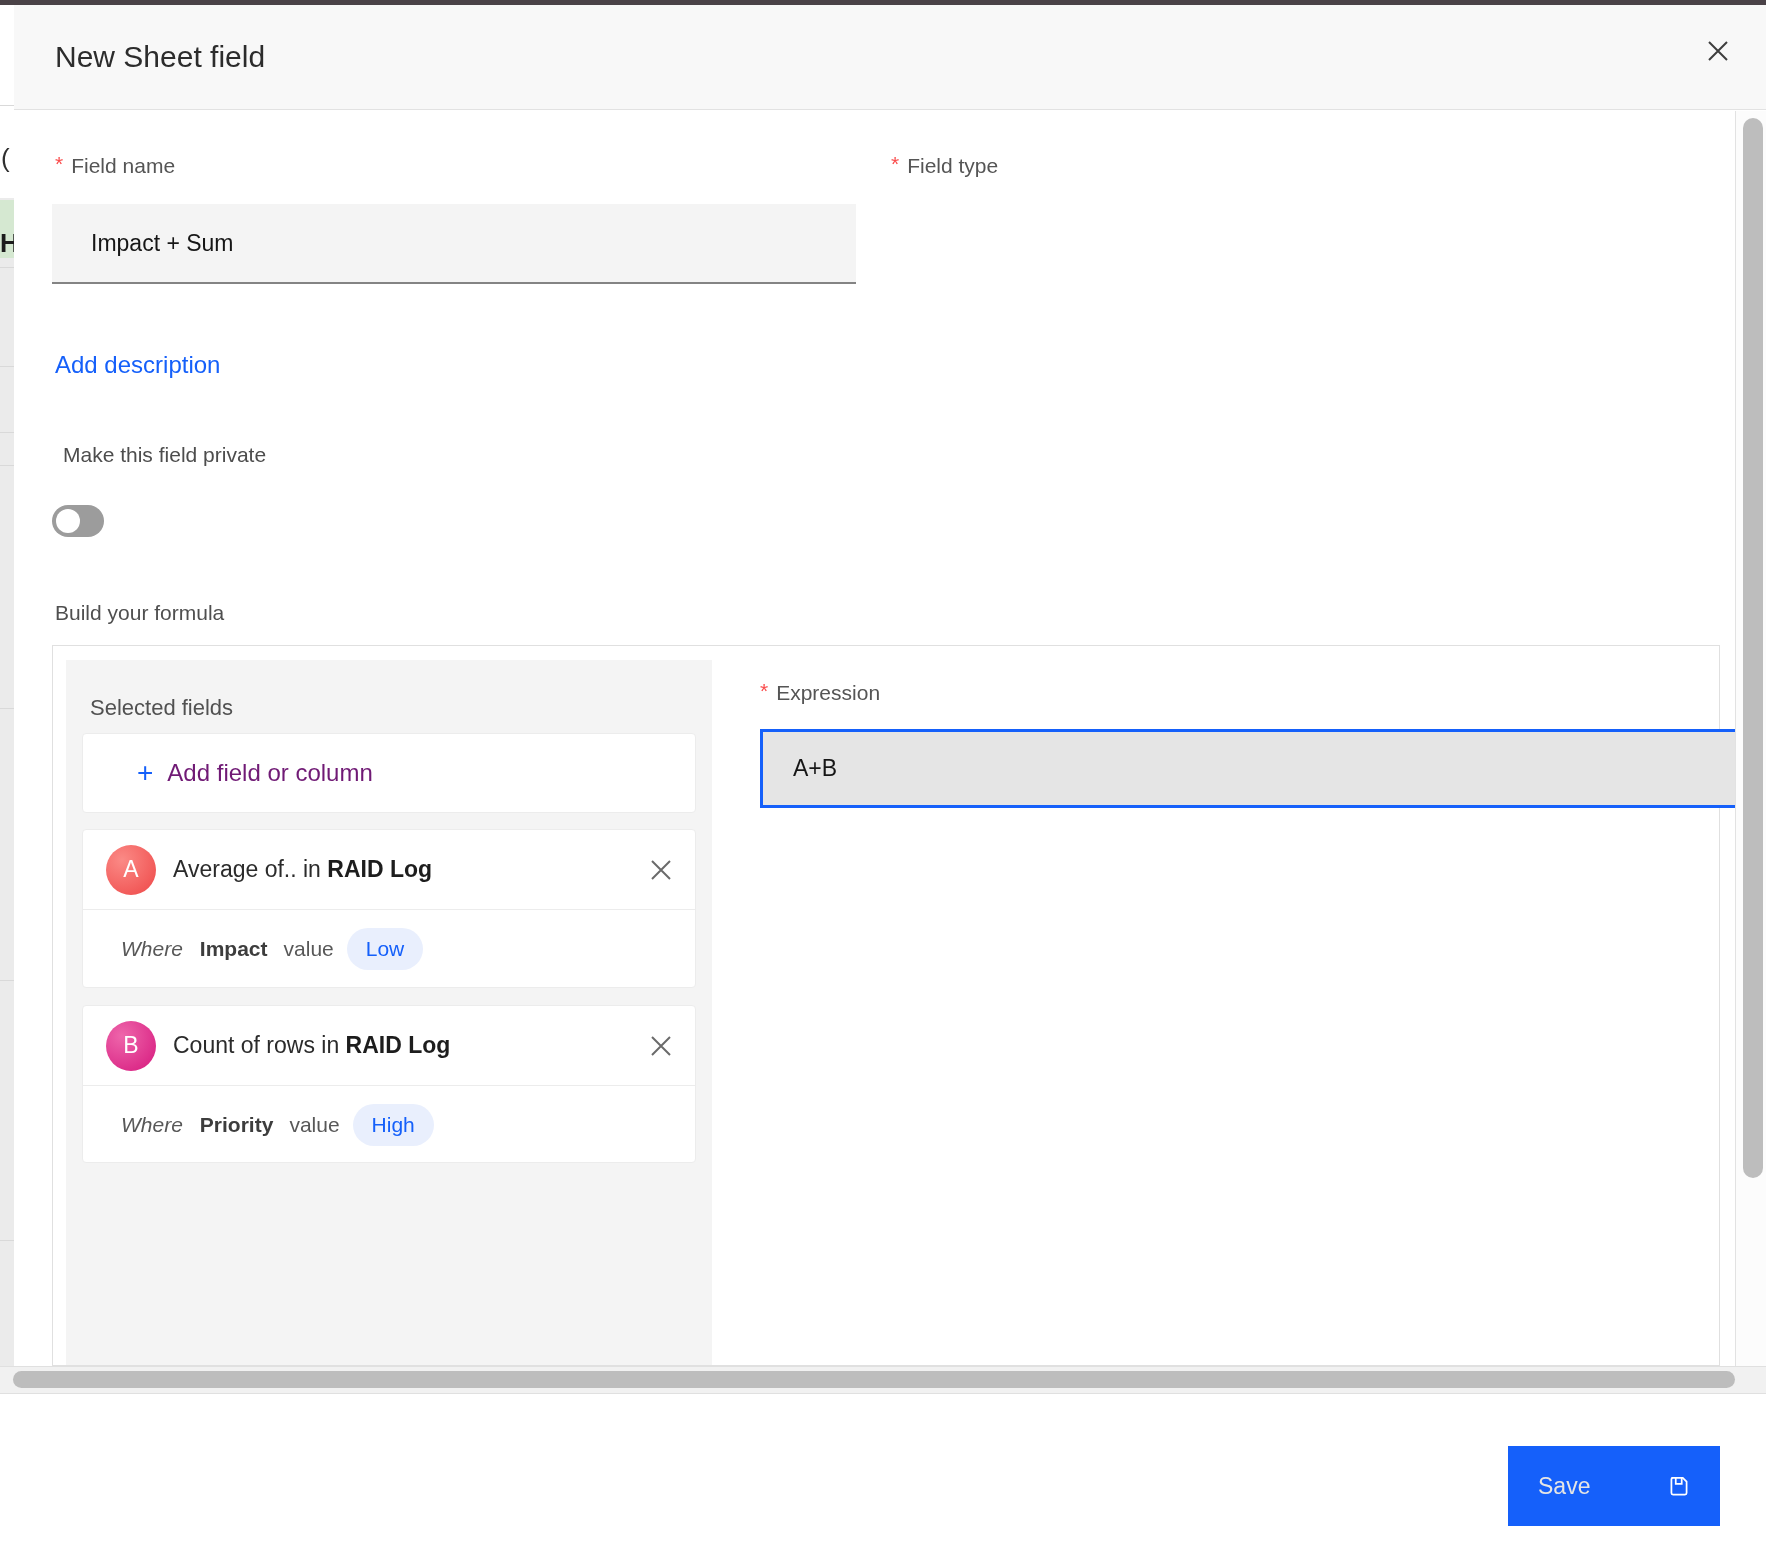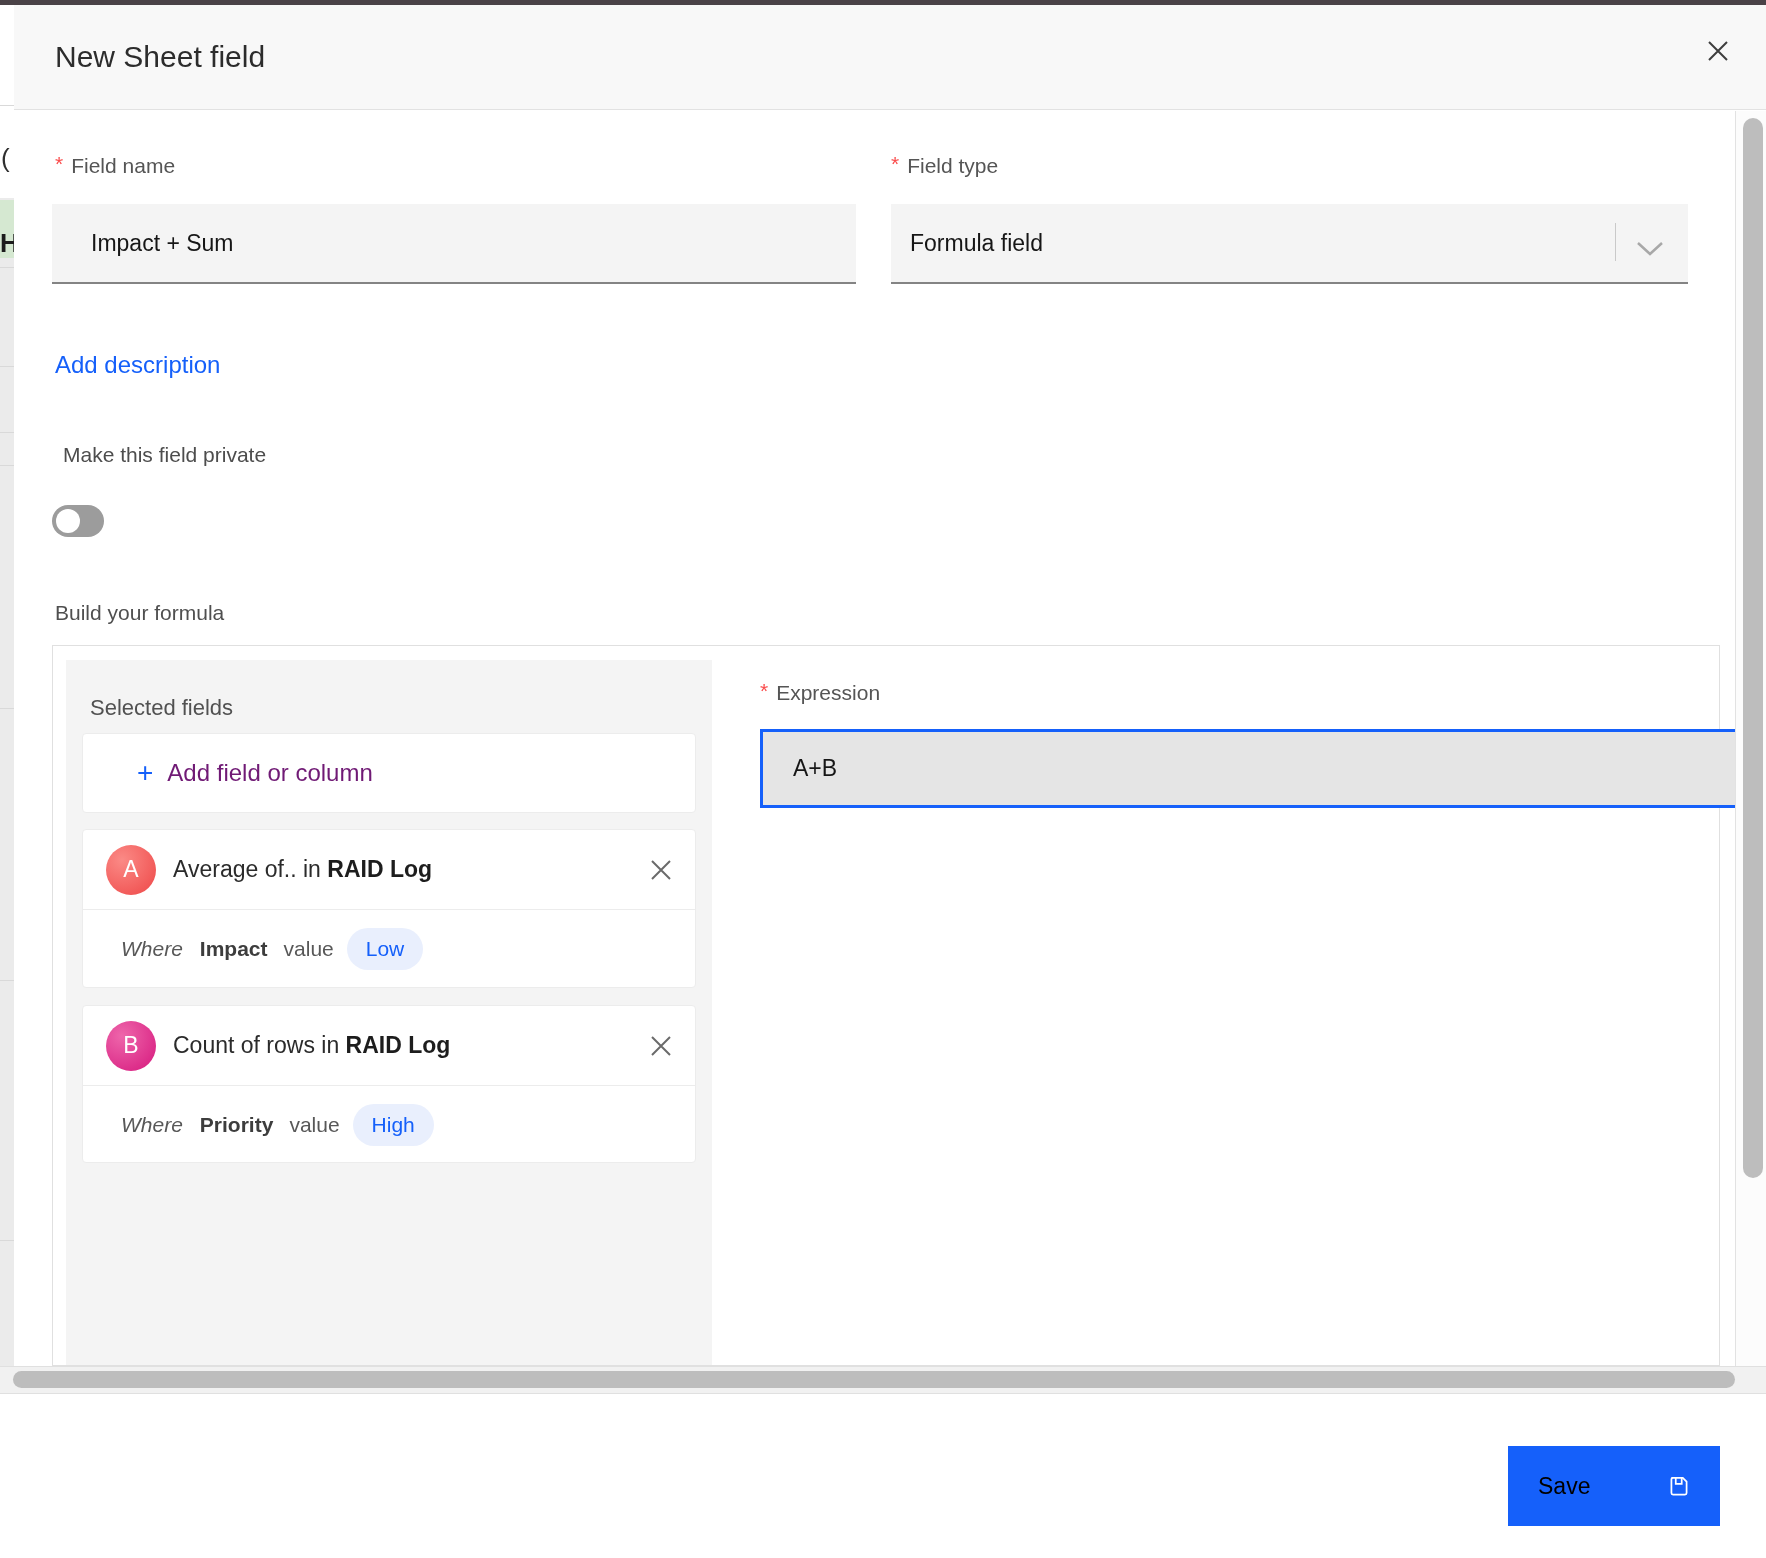--- a/index.html
+++ b/index.html
@@ -77,21 +77,21 @@
   
   .v-scroll { left:1735px; top:111px; width:31px; height:1255px; background:#fcfcfc; border-left:1px solid #e2e2e2; }
   .v-thumb { position:absolute; left:7px; top:7px; width:20px; height:1060px; border-radius:10px; background:#bdbdbd; }
   .h-scroll { left:0; top:1366px; width:1766px; height:28px; background:#f1f1f1; border-top:1px solid #e0e0e0; border-bottom:1px solid #e0e0e0; }
   .h-thumb { position:absolute; left:13px; top:4px; height:17px; width:1722px; border-radius:9px; background:#bdbdbd; }
 
   
   .footer { left:0; top:1394px; width:1766px; height:164px; background:#ffffff; }
   .btn { position:absolute; top:1446px; height:80px; display:flex; align-items:center; cursor:pointer; font-size:23px; }
   .btn-cancel { left:1255px; width:221px; background:#ffffff; border:1px solid #d5d5d5; color:#161616; justify-content:center; }
-  .btn-save { left:1508px; width:212px; background:#1560fa; color:#000000; padding-left:30px; }
+  .btn-save { left:1508px; width:212px; background:#1560fa; color:#e5e5e5; padding-left:30px; }
   .btn-save .save-icn { position:absolute; right:28px; top:27px; }
 </style>
 </head>
 <body>
 
 <div class="screen">
 
   <div class="abs topbar"></div>
 
   <div class="abs underlay">
@@ -125,29 +125,20 @@
     <span class="req">*</span>
     <span>Field name</span>
   </div>
   <div class="abs text-input fn-input">
     <span>Impact + Sum</span>
   </div>
 
   <div class="abs field-label" style="left:891px; top:152px;">
     <span class="req">*</span>
     <span>Field type</span>
-  </div>
-  <div class="abs text-input ft-select">
-    <span>Formula field</span>
-    <span class="sel-divider"></span>
-    <span class="sel-chevron">
-      <svg width="28" height="16" viewBox="0 0 28 16">
-          <path d="M2 2 L14 13 L26 2" stroke="#a8a8a8" stroke-width="2.5" fill="none"></path>
-        </svg>
-    </span>
   </div>
 
   <div class="abs link add-desc">Add description</div>
 
   <div class="abs private-label">Make this field private</div>
   <div class="abs toggle">
     <div class="knob"></div>
   </div>
 
   <div class="abs build-label">Build your formula</div>

